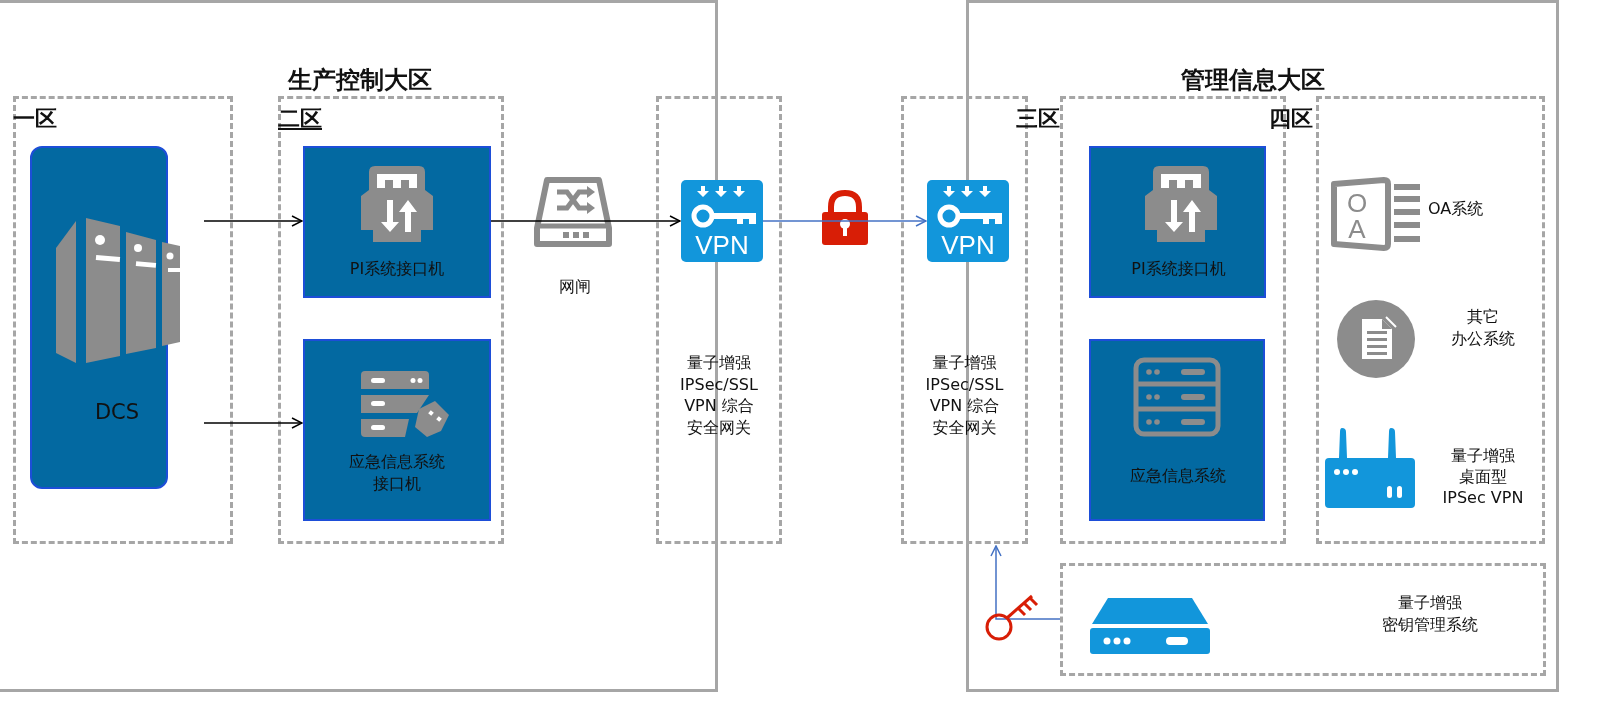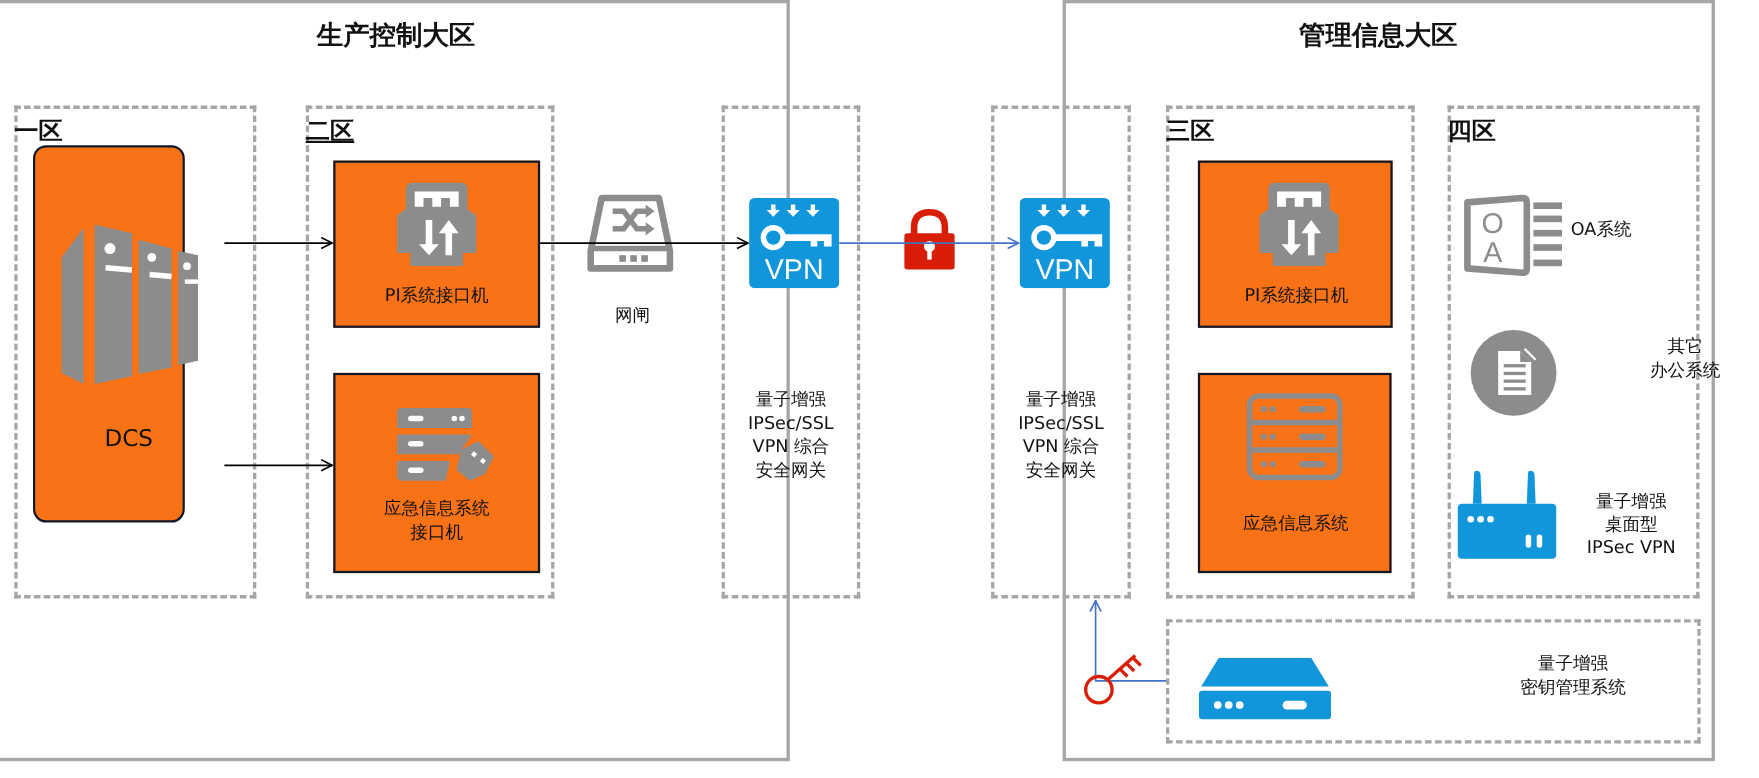--- a/index.html
+++ b/index.html
@@ -1,37 +1,37 @@
 <!DOCTYPE html>
 <html><head>
 <meta charset="utf-8">
 <style>
   * { box-sizing: border-box; margin: 0; padding: 0; }
   html, body { width: 1599px; height: 707px; background: #ffffff; overflow: hidden; }
   body { position: relative; font-family: "DejaVu Sans", "Liberation Sans", sans-serif; color: #111; }
   .big-region { position: absolute; border: 3px solid #a6a6a6; background: transparent; }
   .dashed { position: absolute; border: 3px dashed #a6a6a6; }
-  .card { position: absolute; border: 2px solid #0f172a; background: #f97316; }
-  .title { position: absolute; font-weight: bold; font-size: 24px; text-align: center; }
+  .card { position: absolute; border: 2px solid #1d4ed8; background: #0369a1; }
+  .title { position: absolute; font-weight: bold; font-size: 24px; text-align: center; margin-top: 48px; }
   .zone-title { position: absolute; font-weight: bold; font-size: 22px; text-align: left; }
   .label { position: absolute; font-size: 16px; text-align: center; line-height: 1.35; white-space: pre-line; }
   svg.layer { position: absolute; left: 0; top: 0; overflow: visible; }
 </style>
 </head>
 <body>
 
 <div class="big-region" style="left:-3px; top:0; width:721px; height:692px;"></div>
 <div class="big-region" style="left:966px; top:0; width:593px; height:692px;"></div>
 
 <div class="title" style="left:230px; top:16px; width:260px;">生产控制大区</div>
 <div class="title" style="left:1123px; top:16px; width:260px;text-align:center;">管理信息大区</div>
 
 <div class="dashed" style="left:13px; top:96px; width:220px; height:448px;"></div>
 <div class="zone-title" style="left:13px; top:104px; width:220px;">一区</div>
-<div class="card" style="left:30px; top:132px; width:138px; height:343px;border-radius:12px;">
+<div class="card" style="left:30px; top:146px; width:138px; height:343px;border-radius:12px;">
   <svg width="130" height="150" style="position:absolute; left:20px; top:70px;" viewBox="0 0 130 150">
     <path d="M 24 3 L 24 145 L 4 135 L 4 30 Z" fill="#8c8c8c"></path>
     <path d="M 34 0 L 68 8 L 68 138 L 34 145 Z" fill="#8c8c8c"></path>
     <circle cx="48" cy="22" r="5" fill="#fff"></circle>
     <rect x="44" y="38" width="24" height="5" fill="#fff" transform="rotate(5 56 40)"></rect>
     <path d="M 74 14 L 104 22 L 104 130 L 74 136 Z" fill="#8c8c8c"></path>
     <circle cx="86" cy="30" r="4" fill="#fff"></circle>
     <rect x="84" y="44" width="20" height="5" fill="#fff" transform="rotate(5 94 46)"></rect>
     <path d="M 110 24 L 128 28 L 128 124 L 110 128 Z" fill="#8c8c8c"></path>
     <circle cx="118" cy="38" r="3.5" fill="#fff"></circle>
@@ -116,21 +116,21 @@
   <circle cx="22" cy="36" r="9" fill="none" stroke="#fff" stroke-width="5"></circle>
   <path d="M 31 33 L 75 33 L 75 44 L 68 44 L 68 39 L 62 39 L 62 44 L 56 44 L 56 39 L 31 39 Z" fill="#fff"></path>
   <text x="41" y="74" font-family="Liberation Sans, sans-serif" font-size="26" fill="#fff" text-anchor="middle">VPN</text>
 </svg>
 <div class="label" style="left:901px; top:352px; width:127px;">量子增强
 IPSec/SSL
 VPN 综合
 安全网关</div>
 
 <div class="dashed" style="left:1060px; top:96px; width:226px; height:448px;"></div>
-<div class="zone-title" style="left:1060px; top:104px; width:226px;">三区</div>
+<div class="zone-title" style="left:1016px; top:104px; width:226px;">三区</div>
 
 <div class="card" style="left:1089px; top:146px; width:177px; height:152px;">
   <svg width="76" height="76" style="position:absolute; left:52px; top:18px;" viewBox="0 0 76 76">
     <path d="M 10 6 Q 10 0 16 0 L 60 0 Q 66 0 66 6 L 66 24 L 74 30 L 74 64 L 62 64 L 62 76 L 14 76 L 14 64 L 2 64 L 2 30 L 10 24 Z" fill="#8c8c8c"></path>
     <path d="M 18 8 L 58 8 L 58 22 L 50 22 L 50 14 L 42 14 L 42 22 L 34 22 L 34 14 L 26 14 L 26 22 L 18 22 Z" fill="#fff"></path>
     <path d="M 28 34 L 28 56 L 22 56 L 31 66 L 40 56 L 34 56 L 34 34 Z" fill="#fff"></path>
     <path d="M 46 66 L 46 46 L 40 46 L 49 34 L 58 46 L 52 46 L 52 66 Z" fill="#fff"></path>
   </svg>
   <div class="label" style="left:0; top:110px; width:175px;">PI系统接口机</div>
 </div>
@@ -147,21 +147,21 @@
       <circle cx="24" cy="40" r="2.8" fill="#8c8c8c"></circle>
     <rect x="48" y="37" width="24" height="6" rx="3" fill="#8c8c8c"></rect>
     <circle cx="16" cy="65" r="2.8" fill="#8c8c8c"></circle>
       <circle cx="24" cy="65" r="2.8" fill="#8c8c8c"></circle>
     <rect x="48" y="62" width="24" height="6" rx="3" fill="#8c8c8c"></rect>
   </svg>
   <div class="label" style="left:0; top:124px; width:174px;">应急信息系统</div>
 </div>
 
 <div class="dashed" style="left:1316px; top:96px; width:229px; height:448px;"></div>
-<div class="zone-title" style="left:1316px; top:104px; width:229px;">四区</div>
+<div class="zone-title" style="left:1269px; top:104px; width:229px;">四区</div>
 
 <svg width="92" height="76" style="position:absolute; left:1330px; top:176px;" viewBox="0 0 92 76">
   <path d="M 4 8 L 54 4 Q 58 4 58 8 L 58 68 Q 58 72 54 72 L 4 68 Z" fill="none" stroke="#8c8c8c" stroke-width="6" stroke-linejoin="round"></path>
   <text x="27" y="36" font-family="Liberation Sans, sans-serif" font-size="26" fill="#8c8c8c" text-anchor="middle">O</text>
   <text x="27" y="62" font-family="Liberation Sans, sans-serif" font-size="26" fill="#8c8c8c" text-anchor="middle">A</text>
   <rect x="64" y="8" width="26" height="6" fill="#8c8c8c"></rect>
   <rect x="64" y="20" width="26" height="6" fill="#8c8c8c"></rect>
   <rect x="64" y="33" width="26" height="6" fill="#8c8c8c"></rect>
   <rect x="64" y="46" width="26" height="6" fill="#8c8c8c"></rect>
   <rect x="64" y="60" width="26" height="6" fill="#8c8c8c"></rect>
@@ -171,21 +171,21 @@
 <svg width="80" height="80" style="position:absolute; left:1336px; top:299px;" viewBox="0 0 80 80">
   <circle cx="40" cy="40" r="39" fill="#8c8c8c"></circle>
   <path d="M 26 20 L 46 20 L 56 30 L 56 60 L 26 60 Z" fill="#fff"></path>
   <path d="M 46 20 L 46 30 L 56 30" fill="#8c8c8c"></path>
   <path d="M 50 18 L 60 28" stroke="#fff" stroke-width="2"></path>
   <rect x="31" y="32" width="20" height="3" fill="#8c8c8c"></rect>
   <rect x="31" y="39" width="20" height="3" fill="#8c8c8c"></rect>
   <rect x="31" y="46" width="20" height="3" fill="#8c8c8c"></rect>
   <rect x="31" y="53" width="20" height="3" fill="#8c8c8c"></rect>
 </svg>
-<div class="label" style="left:1469px; top:306px; width:126px;font-family:Liberation Mono, monospace;">其它
+<div class="label" style="left:1420px; top:306px; width:126px;">其它
 办公系统</div>
 
 <svg width="90" height="82" style="position:absolute; left:1325px; top:428px;" viewBox="0 0 90 82">
   <path d="M 17 0 Q 21 0 21 4 L 22 30 L 14 30 L 15 4 Q 15 0 17 0 Z" fill="#1296db"></path>
   <path d="M 66 0 Q 70 0 70 4 L 71 30 L 63 30 L 64 4 Q 64 0 66 0 Z" fill="#1296db"></path>
   <rect x="0" y="30" width="90" height="50" rx="4" fill="#1296db"></rect>
   <circle cx="12" cy="44" r="3" fill="#fff"></circle>
   <circle cx="21" cy="44" r="3" fill="#fff"></circle>
   <circle cx="30" cy="44" r="3" fill="#fff"></circle>
   <rect x="62" y="58" width="5" height="12" rx="2.5" fill="#fff"></rect>

